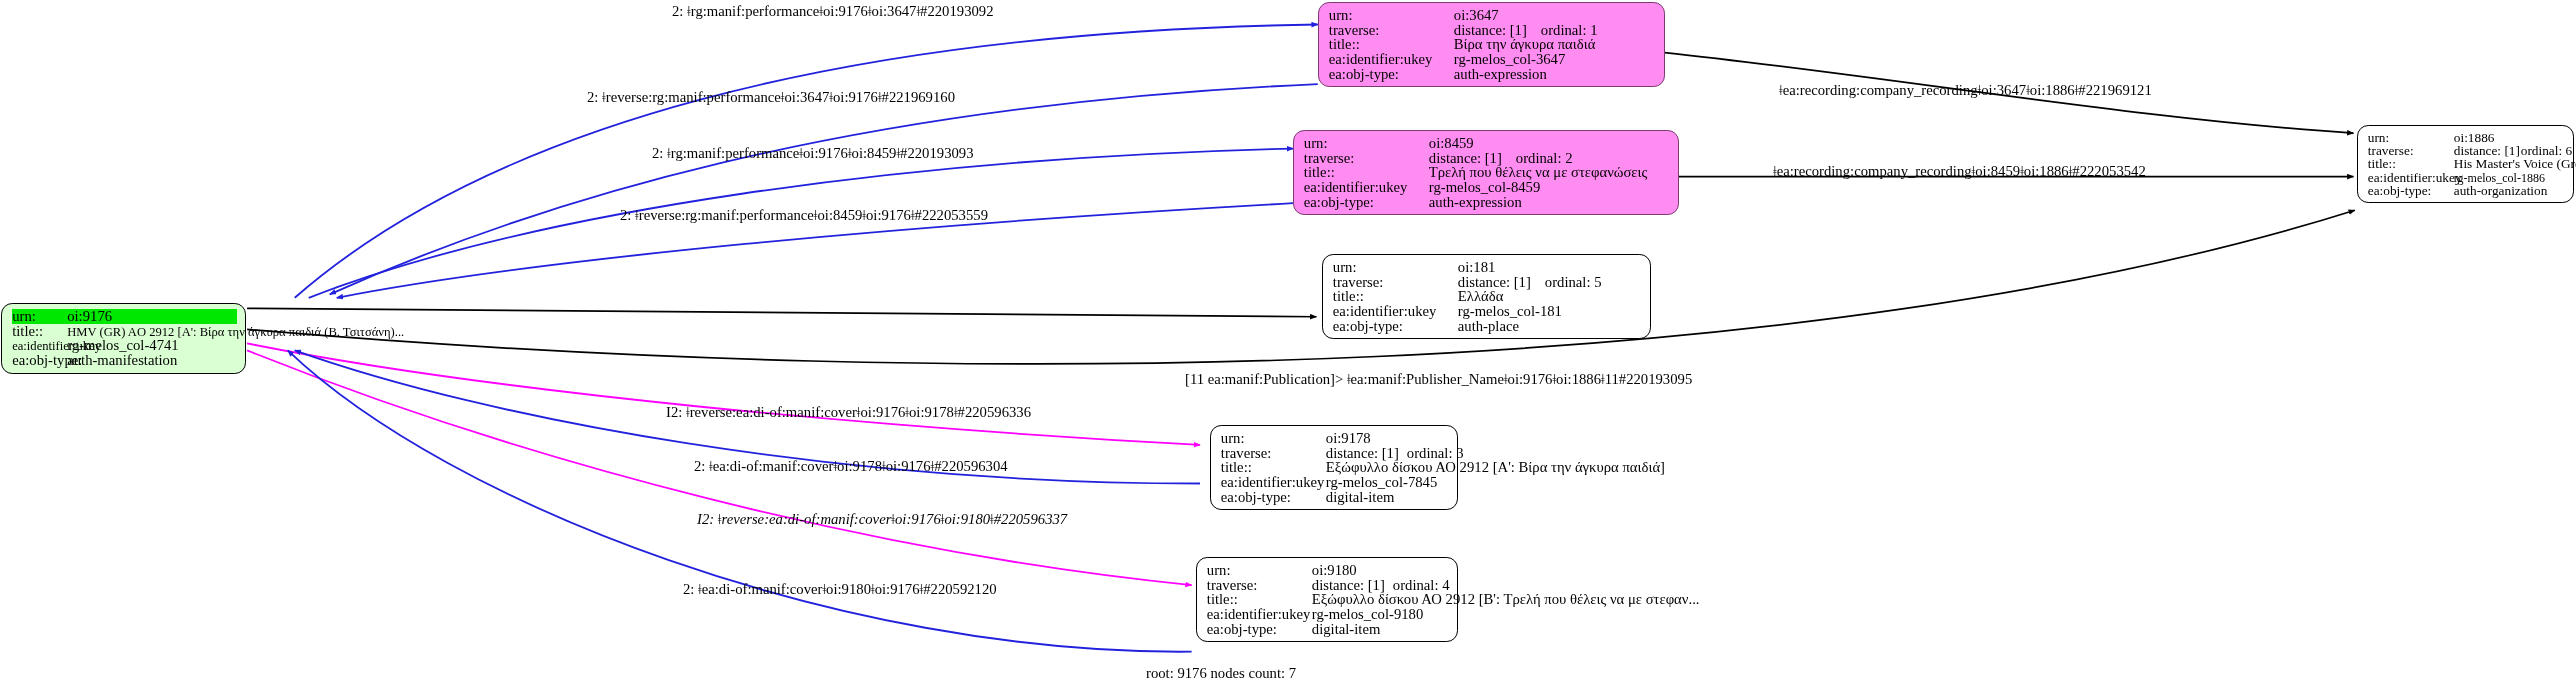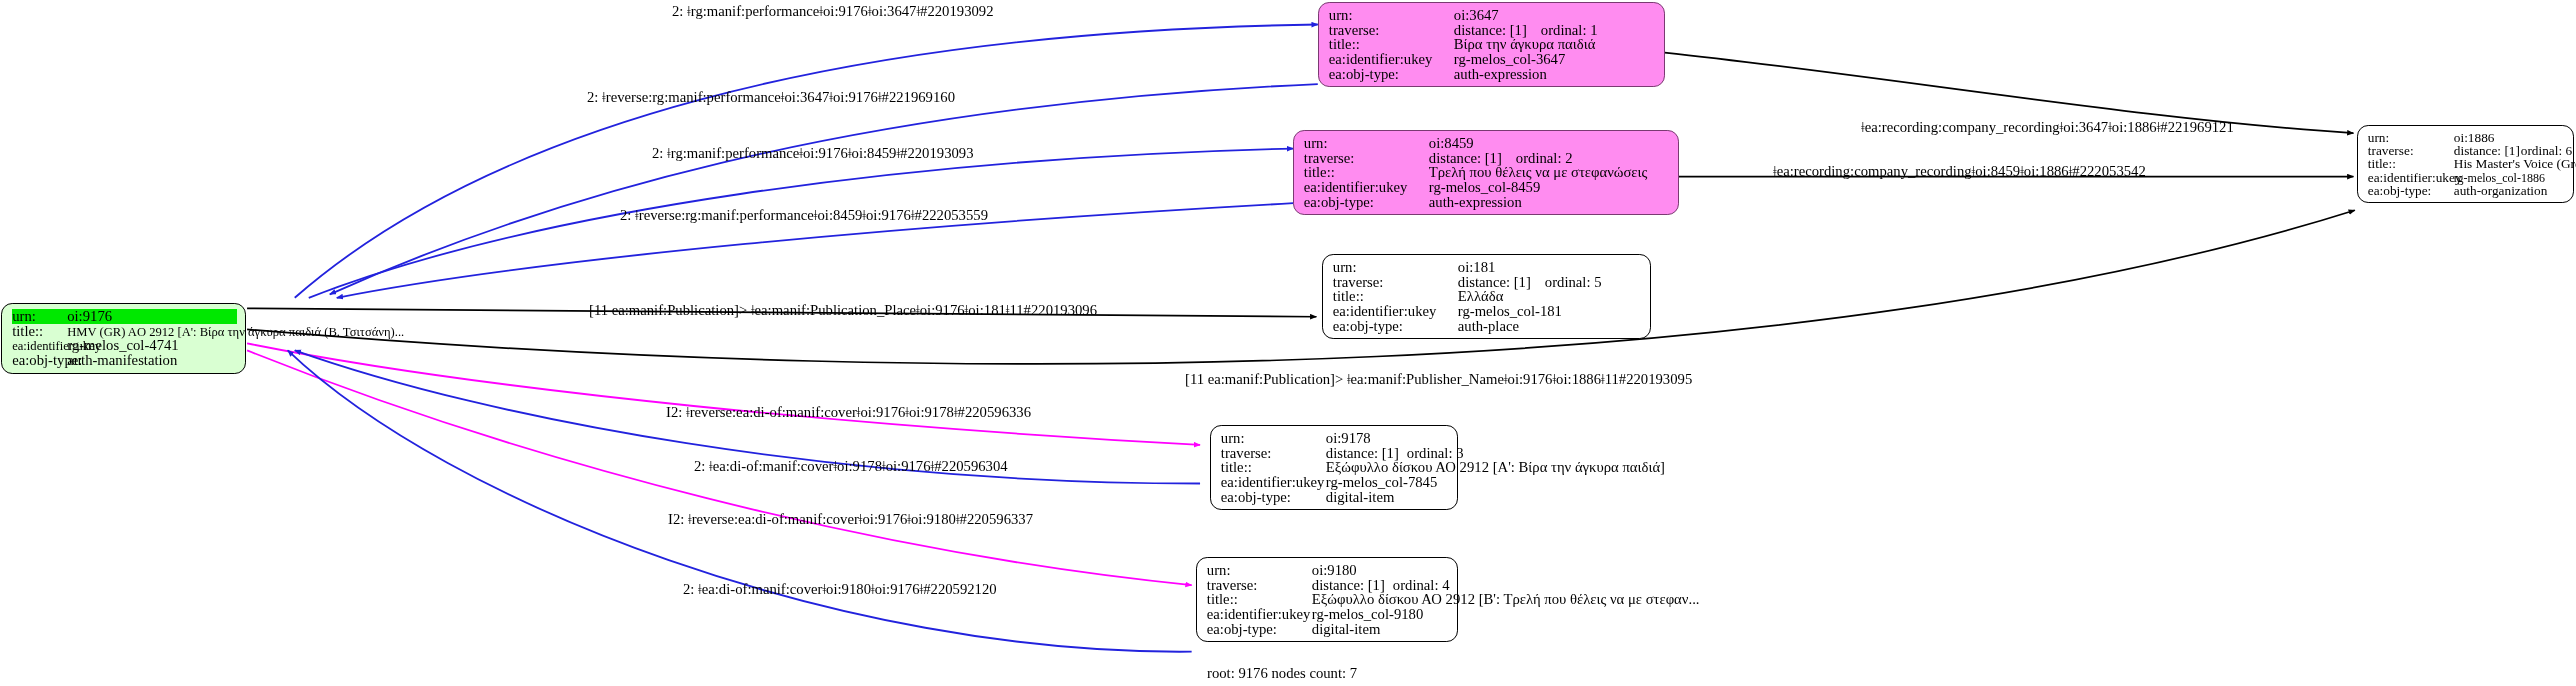--- a/index.html
+++ b/index.html
@@ -121,33 +121,32 @@
   </svg>
 
   <div class="edge-label" style="left:672px; top:4px;">2: ǂrg:manif:performanceǂoi:9176ǂoi:3647ǂ#220193092</div>
 
   <div class="edge-label" style="left:587px; top:90px;">2: ǂreverse:rg:manif:performanceǂoi:3647ǂoi:9176ǂ#221969160</div>
 
   <div class="edge-label" style="left:652px; top:146px;">2: ǂrg:manif:performanceǂoi:9176ǂoi:8459ǂ#220193093</div>
 
   <div class="edge-label" style="left:620px; top:208px;">2: ǂreverse:rg:manif:performanceǂoi:8459ǂoi:9176ǂ#222053559</div>
 
-  <div class="edge-label" style="left:589px; top:303px;">[11 ea:manif:Publication]&gt; ǂea:manif:Publication_Placeǂoi:9176ǂoi:181ǂ11#220193096</div>
 
   <div class="edge-label" style="left:1185px; top:372px;">[11 ea:manif:Publication]&gt; ǂea:manif:Publisher_Nameǂoi:9176ǂoi:1886ǂ11#220193095</div>
 
   <div class="edge-label" style="left:666px; top:405px;">I2: ǂreverse:ea:di-of:manif:coverǂoi:9176ǂoi:9178ǂ#220596336</div>
 
   <div class="edge-label" style="left:694px; top:459px;">2: ǂea:di-of:manif:coverǂoi:9178ǂoi:9176ǂ#220596304</div>
 
-  <div class="edge-label" style="left:668px; top:512px;">I2: ǂreverse:ea:di-of:manif:coverǂoi:9176ǂoi:9180ǂ#220596337</div>
+  <div class="edge-label" style="left:697px; top:512px;font-style:italic;">I2: ǂreverse:ea:di-of:manif:coverǂoi:9176ǂoi:9180ǂ#220596337</div>
 
   <div class="edge-label" style="left:683px; top:582px;">2: ǂea:di-of:manif:coverǂoi:9180ǂoi:9176ǂ#220592120</div>
 
-  <div class="edge-label" style="left:1861px; top:83px;margin-top:37px;">ǂea:recording:company_recordingǂoi:3647ǂoi:1886ǂ#221969121</div>
+  <div class="edge-label" style="left:1779px; top:83px;">ǂea:recording:company_recordingǂoi:3647ǂoi:1886ǂ#221969121</div>
 
   <div class="edge-label" style="left:1773px; top:164px;">ǂea:recording:company_recordingǂoi:8459ǂoi:1886ǂ#222053542</div>
 
   <div class="node green" style="left:1.4px; top:303px; width:245px;">
     <div class="row urn-hl">
       <span class="k" style="width:55px;">urn:</span>
       <span class="v">oi:9176</span>
     </div>
     <div class="row">
       <span class="k" style="width:55px;">title::</span>
@@ -300,16 +299,16 @@
     <div class="row">
       <span class="k" style="width:105px;">ea:identifier:ukey</span>
       <span class="v">rg-melos_col-9180</span>
     </div>
     <div class="row">
       <span class="k" style="width:105px;">ea:obj-type:</span>
       <span class="v">digital-item</span>
     </div>
   </div>
 
-  <div class="footer" style="left:1207px; top:665px;">root: 9176 nodes count: 7</div>
+  <div class="footer" style="left:1146px; top:665px;">root: 9176 nodes count: 7</div>
 
 </div>
 
 
 </body></html>

